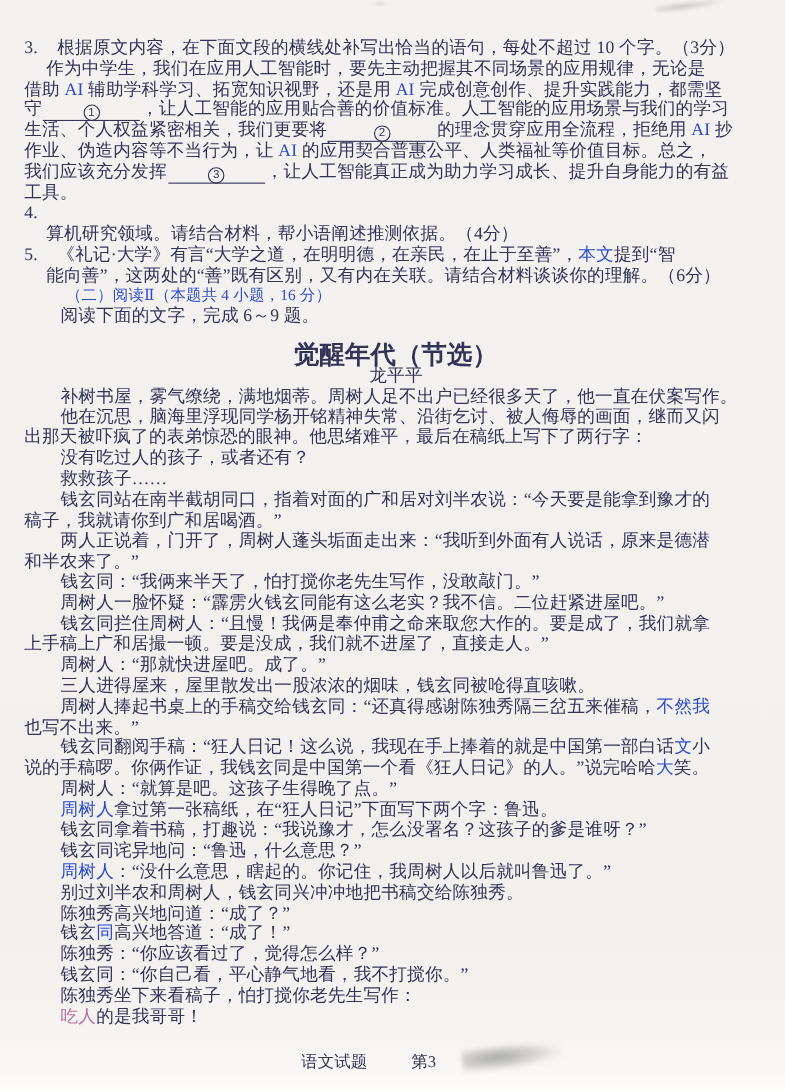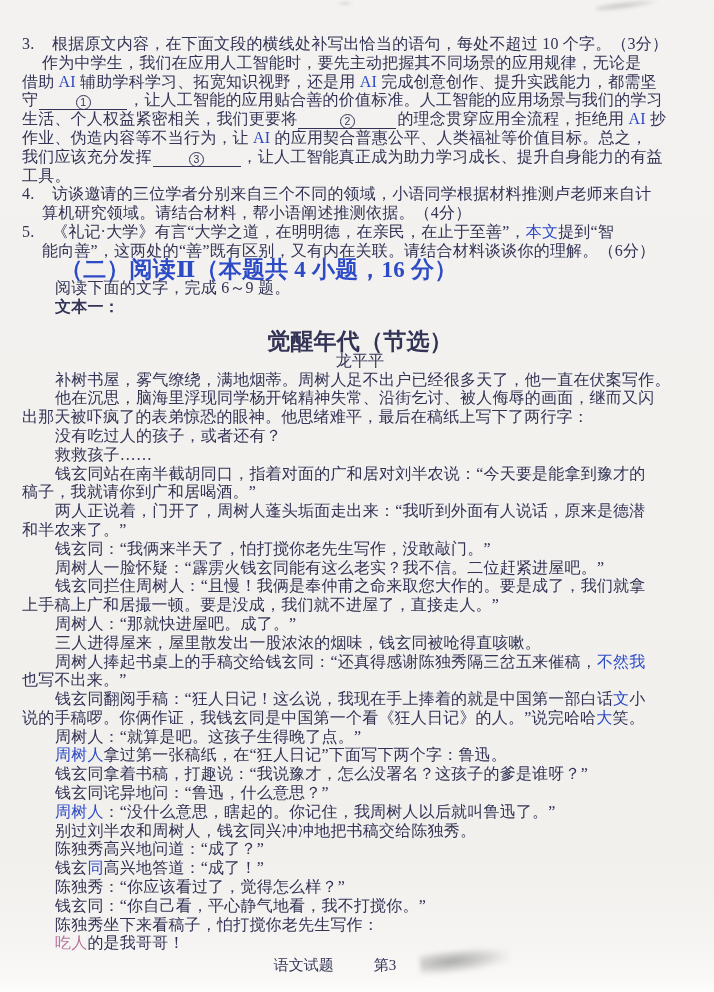--- a/index.html
+++ b/index.html
@@ -26,21 +26,21 @@
   }
   .line .blue{color:var(--blue);text-align:right;}
   .line .pink{color:var(--pink);margin-top:36px;}
   .item{display:flex;}
   .item .num{flex:0 0 20px;}
   .itxt{white-space:nowrap;margin-left:10px;}
   .ipara,.icont{padding-left:20px;}
   .cont{padding-left:0;}
   .para,.indent,.label{padding-left:33px;}
   .label{font-weight:bold;}
-  .header2{padding-left:38px;color:var(--blue);font-weight:bold;font-size:23px;}
+  .header2{padding-left:38px;color:var(--blue);font-weight:normal;font-size:14px;}
   .title{text-align:center;font-weight:bold;font-size:23px;margin-top:16px;}
   .byline{text-align:center;}
   .blank{
     display:inline-block;border-bottom:1.6px solid var(--ink);
     min-width:86px;text-align:center;height:15px;line-height:14px;
     vertical-align:bottom;margin:0 1px;
   }
   .circ{
     display:inline-block;width:13px;height:13px;border:1.3px solid var(--ink);
     border-radius:50%;font-size:10.5px;line-height:12px;text-align:center;
@@ -86,31 +86,29 @@
     </div>
     <div class="line ipara"><span>作为中学生，我们在应用人工智能时，要先主动把握其不同场景的应用规律，无论是</span></div>
     <div class="line cont"><span>借助 </span><span class="blue">AI</span><span> 辅助学科学习、拓宽知识视野，还是用 </span><span class="blue">AI</span><span> 完成创意创作、提升实践能力，都需坚</span></div>
     <div class="line cont"><span>守</span><span class="blank" style="min-width: 88px;"><span class="circ">1</span></span><span>，让人工智能的应用贴合善的价值标准。人工智能的应用场景与我们的学习</span></div>
     <div class="line cont"><span>生活、个人权益紧密相关，我们更要将</span><span class="blank" style="min-width: 98px;"><span class="circ">2</span></span><span>的理念贯穿应用全流程，拒绝用 </span><span class="blue">AI</span><span> 抄</span></div>
     <div class="line cont"><span>作业、伪造内容等不当行为，让 </span><span class="blue">AI</span><span> 的应用契合普惠公平、人类福祉等价值目标。总之，</span></div>
     <div class="line cont"><span>我们应该充分发挥</span><span class="blank" style="min-width: 88px;"><span class="circ">3</span></span><span>，让人工智能真正成为助力学习成长、提升自身能力的有益</span></div>
     <div class="line cont"><span>工具。</span></div>
     <div class="line item">
       <span class="num">4.</span>
-      <span class="itxt"><span>访谈邀请的三位学者分别来自三个不同的领域，小语同学根据材料推测卢老师来自计</span></span>
     </div>
     <div class="line icont"><span>算机研究领域。请结合材料，帮小语阐述推测依据。（4分）</span></div>
     <div class="line item">
       <span class="num">5.</span>
       <span class="itxt"><span>《礼记·大学》有言“大学之道，在明明德，在亲民，在止于至善”，</span><span class="blue">本文</span><span>提到“智</span></span>
     </div>
     <div class="line icont"><span>能向善”，这两处的“善”既有区别，又有内在关联。请结合材料谈谈你的理解。（6分）</span></div>
     <div class="line header2"><span>（二）阅读Ⅱ（本题共 4 小题，16 分）</span></div>
     <div class="line indent"><span>阅读下面的文字，完成 6～9 题。</span></div>
-    <div class="line label"><span>文本一：</span></div>
     <div class="line title"><span>觉醒年代（节选）</span></div>
     <div class="line byline"><span>龙平平</span></div>
     <div class="line para"><span>补树书屋，雾气缭绕，满地烟蒂。周树人足不出户已经很多天了，他一直在伏案写作。</span></div>
     <div class="line para"><span>他在沉思，脑海里浮现同学杨开铭精神失常、沿街乞讨、被人侮辱的画面，继而又闪</span></div>
     <div class="line cont"><span>出那天被吓疯了的表弟惊恐的眼神。他思绪难平，最后在稿纸上写下了两行字：</span></div>
     <div class="line para"><span>没有吃过人的孩子，或者还有？</span></div>
     <div class="line para"><span>救救孩子……</span></div>
     <div class="line para"><span>钱玄同站在南半截胡同口，指着对面的广和居对刘半农说：“今天要是能拿到豫才的</span></div>
     <div class="line cont"><span>稿子，我就请你到广和居喝酒。”</span></div>
     <div class="line para"><span>两人正说着，门开了，周树人蓬头垢面走出来：“我听到外面有人说话，原来是德潜</span></div>

